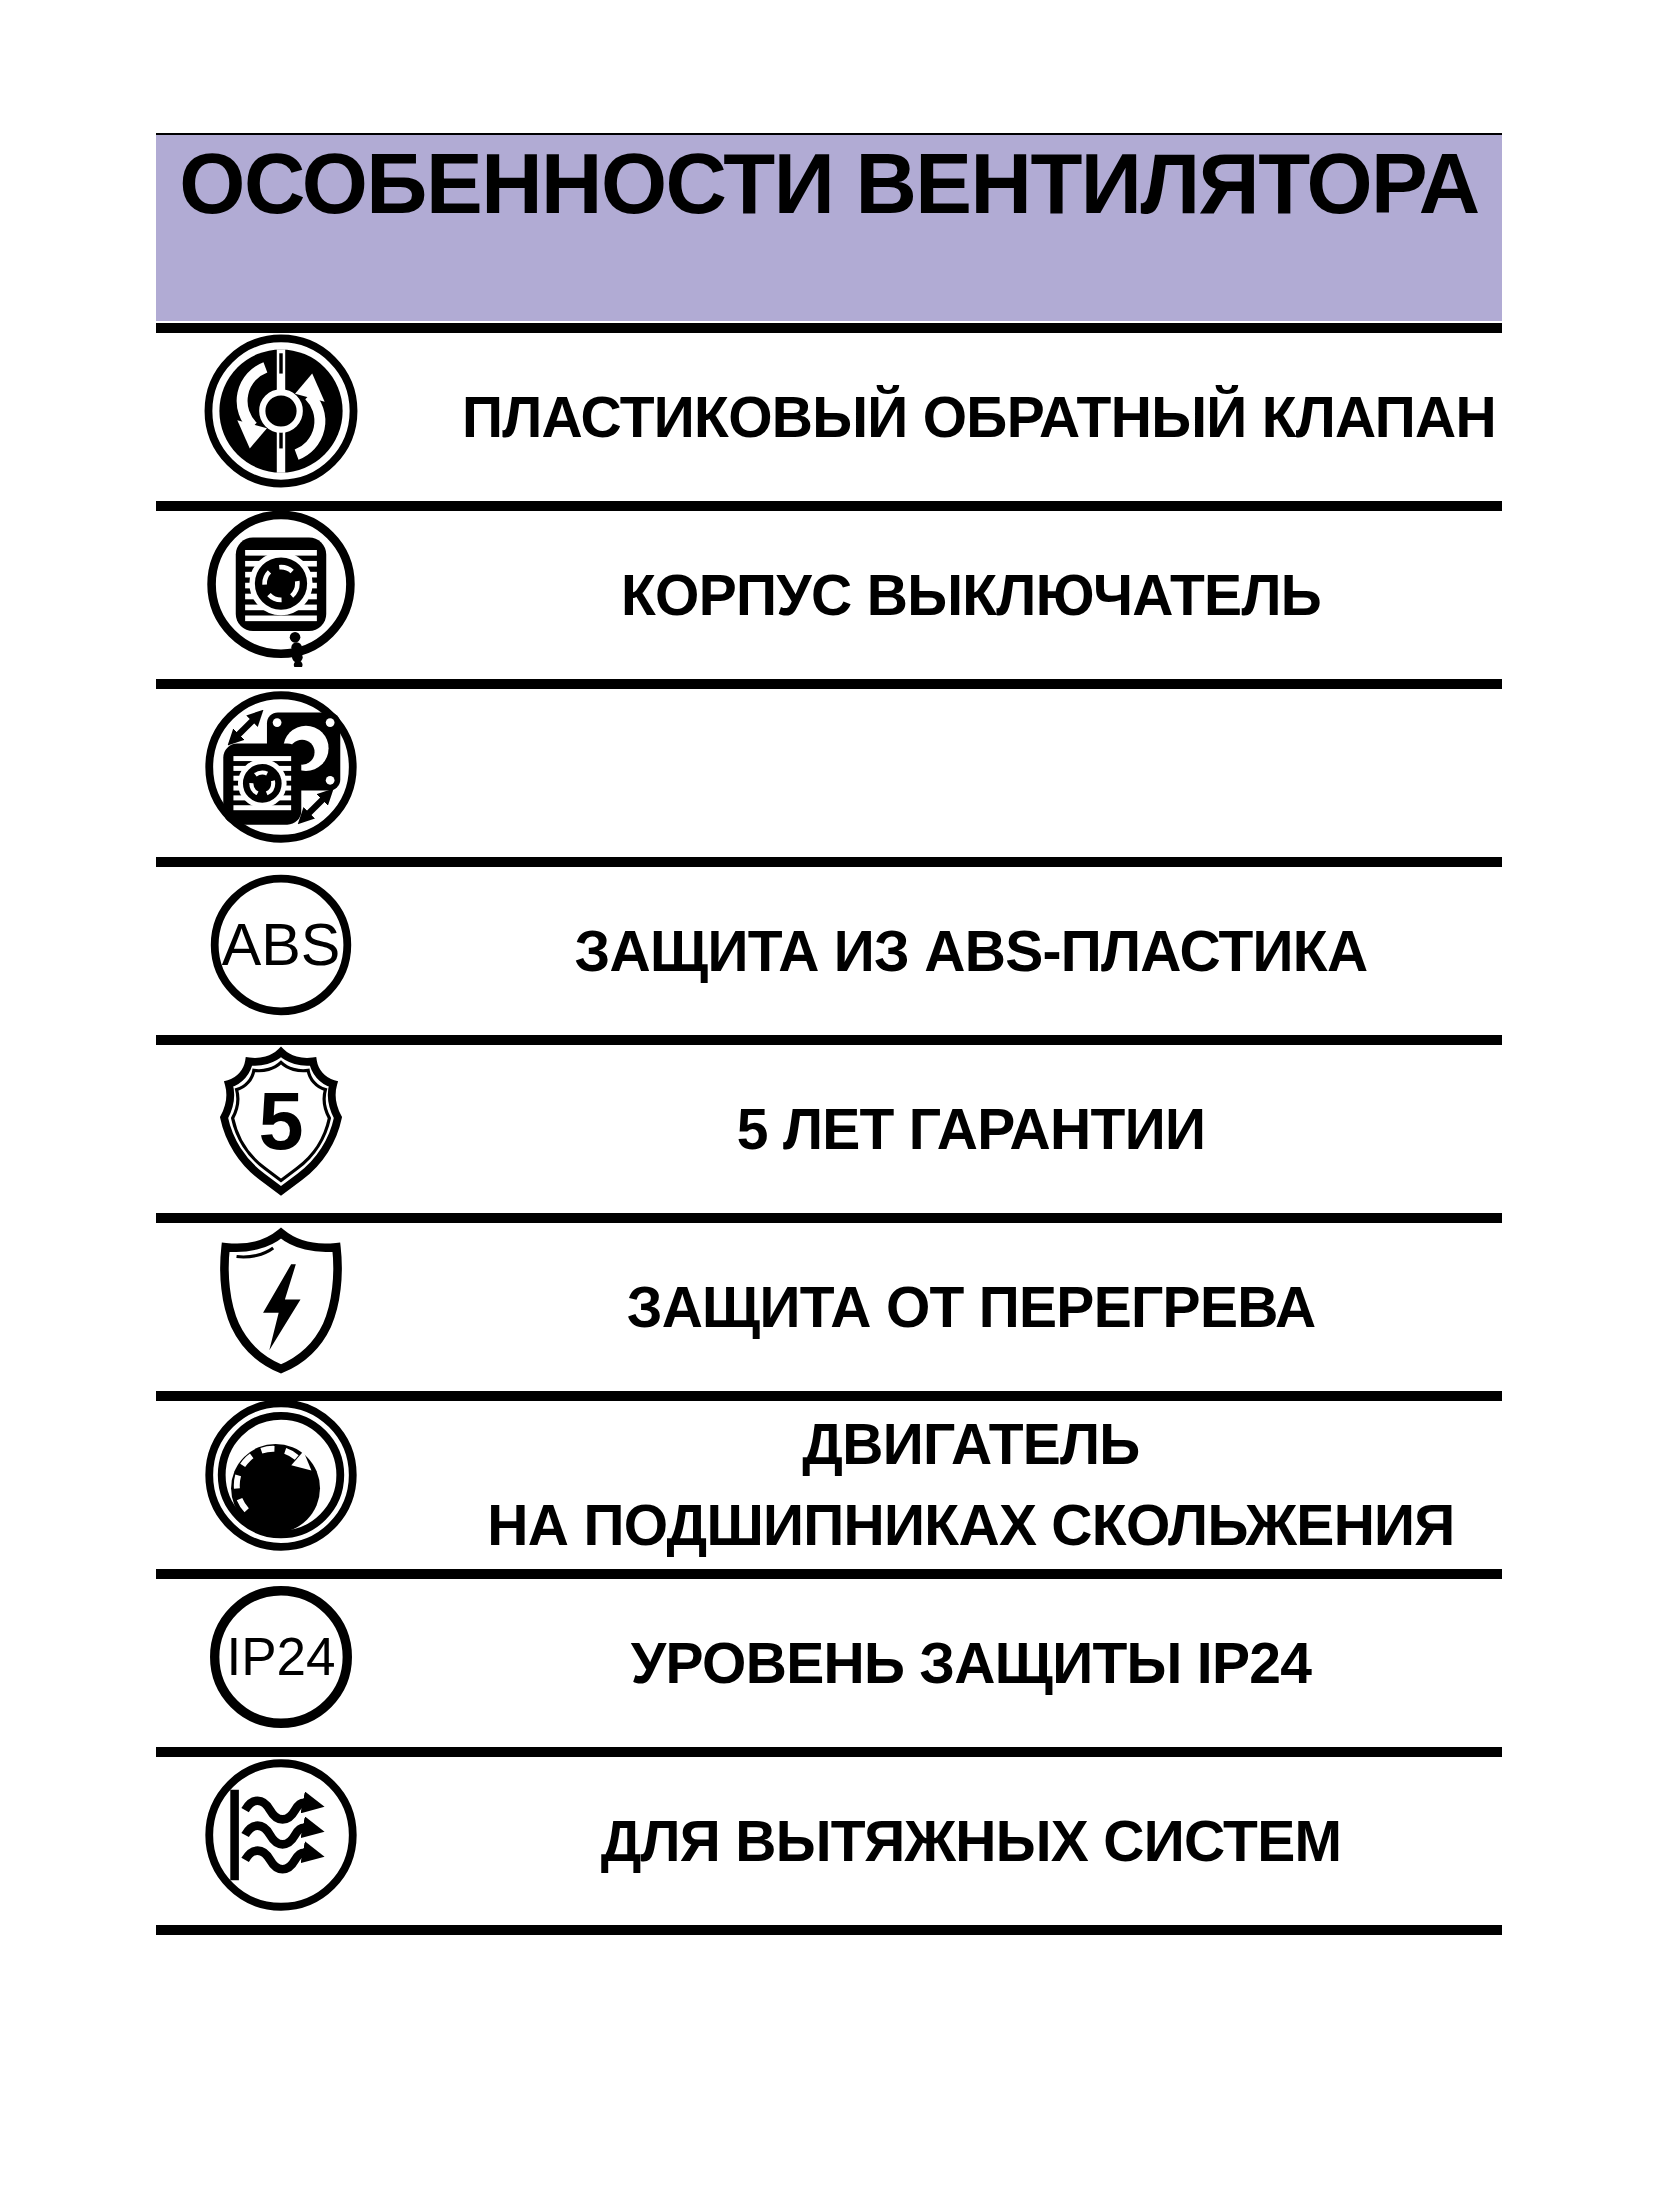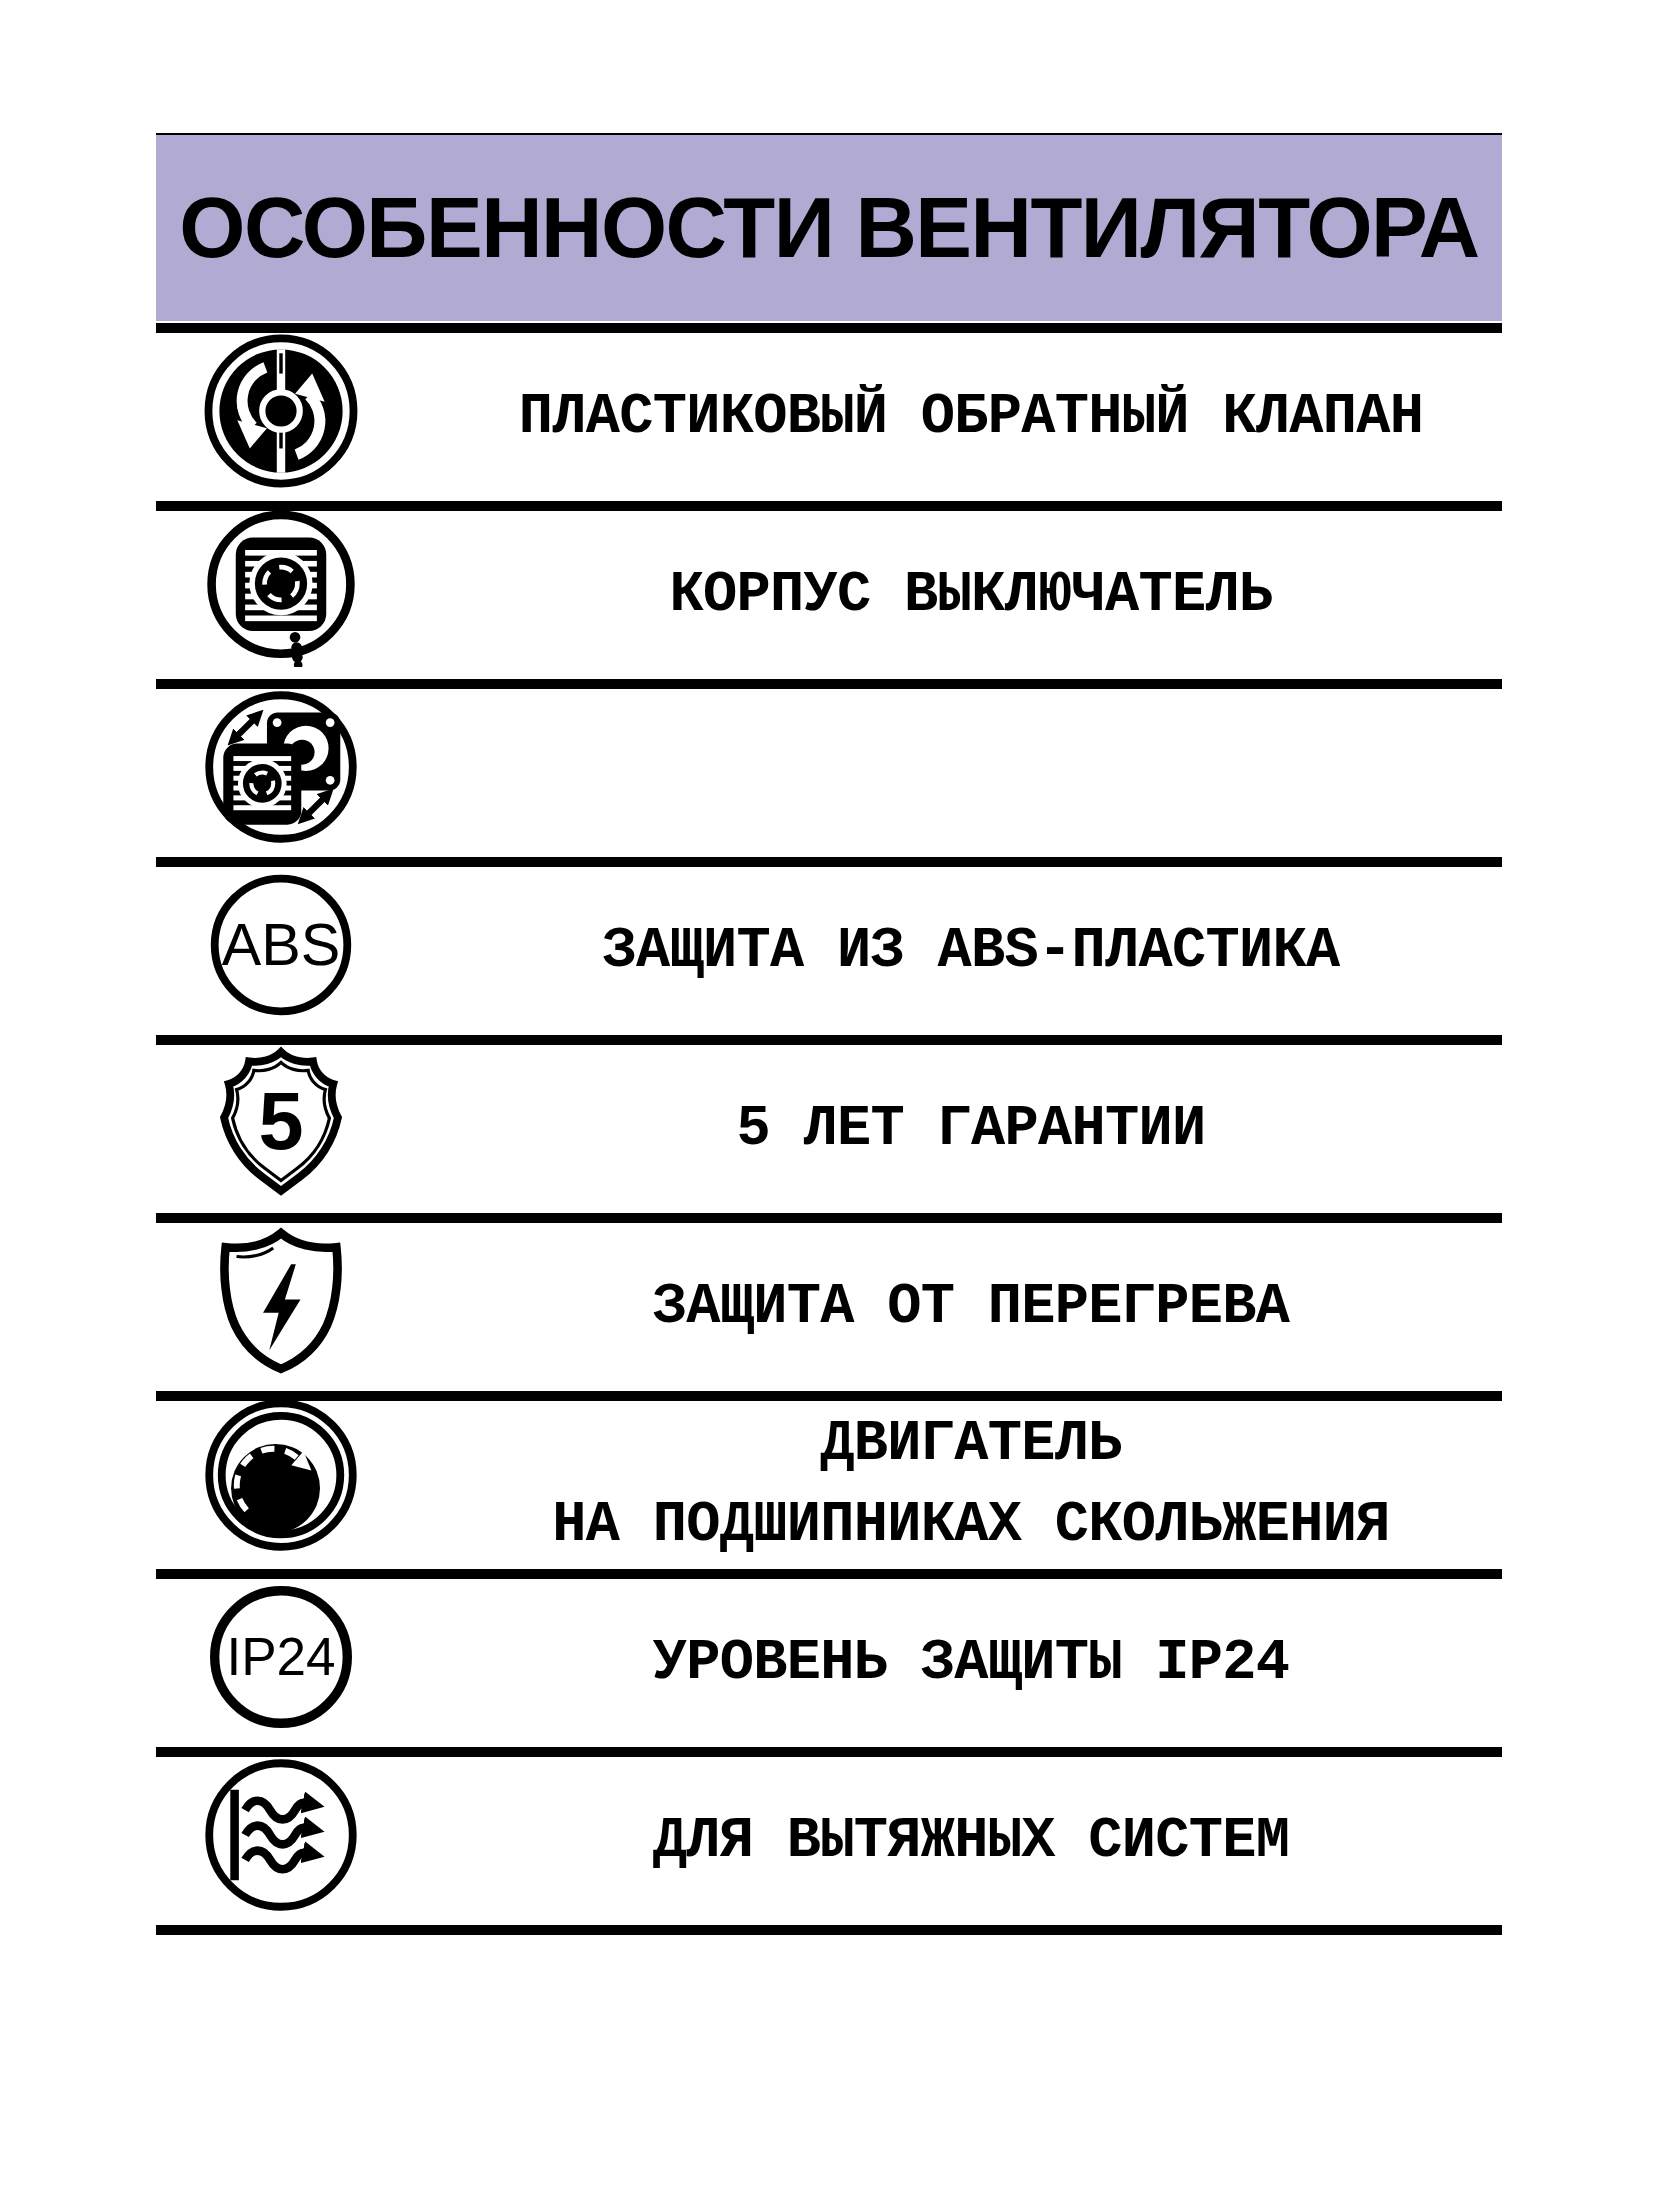--- a/index.html
+++ b/index.html
@@ -1,28 +1,28 @@
 <!DOCTYPE html>
 <html style="font-size:11.8px"><head>
 <meta charset="utf-8">
 <style>
   html,body{margin:0;padding:0;background:#fff;}
   .page{position:relative;width:1654px;height:2205px;background:#fff;
         font-family:"Liberation Sans", sans-serif;color:#000;overflow:hidden;}
   .banner{position:absolute;left:156px;top:133px;width:1346px;height:188px;
           border-top:2.2px solid #000;background:#B1ABD4;
-          display:flex;align-items:center;justify-content:center;box-sizing:border-box;}
+          display:flex;justify-content:center;box-sizing:border-box;}
   .banner h1{margin:0;font-size:85px;font-weight:bold;letter-spacing:-1.5px;white-space:nowrap;}
   .rows{position:absolute;left:156px;top:323px;width:1346px;}
   .row{height:168px;border-top:10.3px solid #000;display:flex;align-items:stretch;}
   .end-line{height:0;border-top:10.3px solid #000;}
   .icon-col{width:306px;flex:none;display:flex;padding-left:47px;box-sizing:border-box;}
   .icon{width:156px;height:156px;flex:none;}
   .text-col{flex:1;display:flex;flex-direction:column;align-items:center;justify-content:center;
-            text-align:left;padding-right:22px;font-family:Liberation Mono, monospace;}
+            text-align:left;padding-right:22px;}
   .feature-text{font-size:57px;font-weight:bold;line-height:1.42;white-space:nowrap;letter-spacing:-0.7px;}
   .defs{position:absolute;width:0;height:0;}
   svg text{font-family:"Liberation Sans", sans-serif;}
 </style>
 </head>
 <body>
 
 <svg class="defs" aria-hidden="true">
   <defs>
     <marker id="ah" viewBox="0 0 10 10" refX="1.5" refY="5" markerWidth="2.6" markerHeight="2.6" orient="auto-start-reverse">

